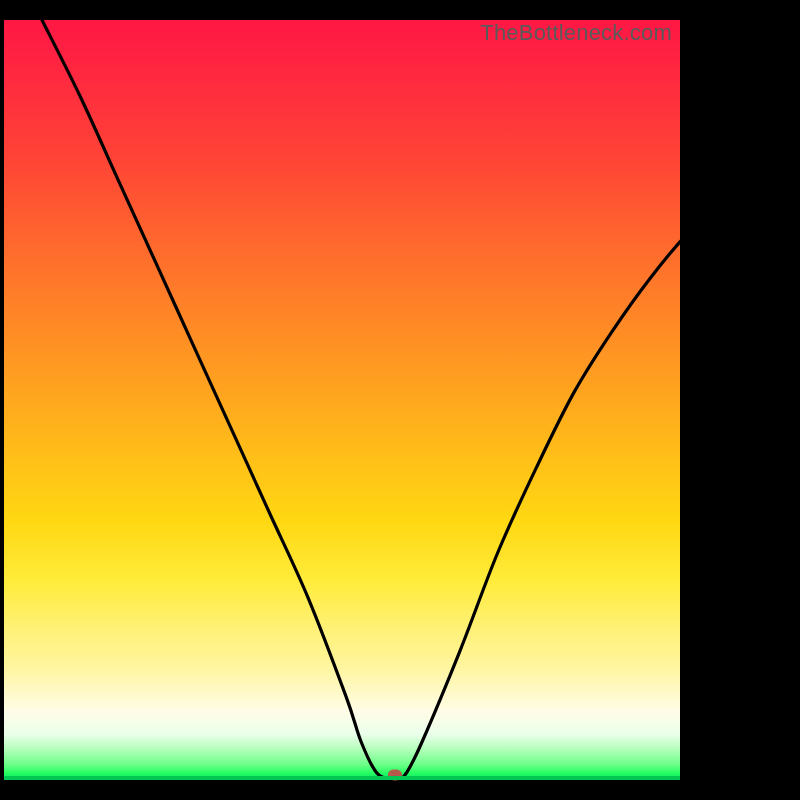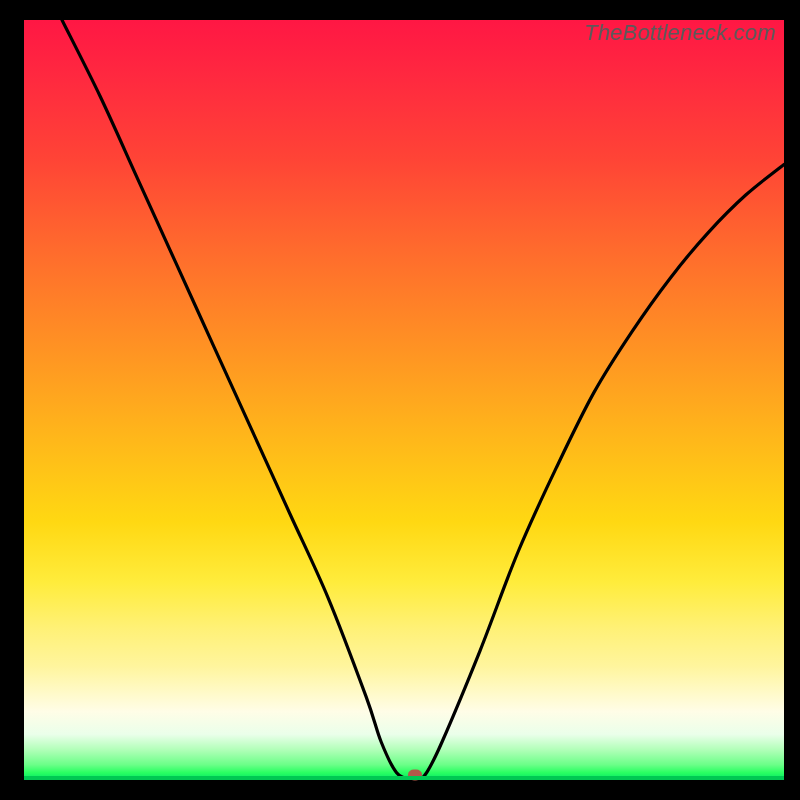--- a/index.html
+++ b/index.html
@@ -6,43 +6,42 @@
     margin: 0;
     padding: 0;
     width: 800px;
     height: 800px;
     background: #000;
     font-family: Arial, Helvetica, sans-serif;
     position: relative;
   }
   .plot-area {
     position: absolute;
-    left: 24px;
+    left: 4px;
     top: 20px;
-    width: 760px;
+    width: 676px;
     height: 760px;
     background: linear-gradient(to bottom,
       #ff1744 0%,
       #ff2a3f 8%,
       #ff4336 18%,
       #ff6a2d 30%,
       #ff8f24 42%,
       #ffb41b 54%,
       #ffd812 66%,
       #ffec3c 74%,
       #fff176 80%,
       #fff59d 85%,
       #fffde7 91%,
       #eaffea 94%,
       #b2ffb9 96%,
       #6bff88 98%,
       #2bff63 99%,
       #00e863 100%
     );
-    font-style: italic;
   }
   .watermark {
     position: absolute;
     top: 0px;
     right: 8px;
     font-size: 22px;
     font-weight: 400;
     color: #5a5a5a;
     letter-spacing: 0.2px;
   }

